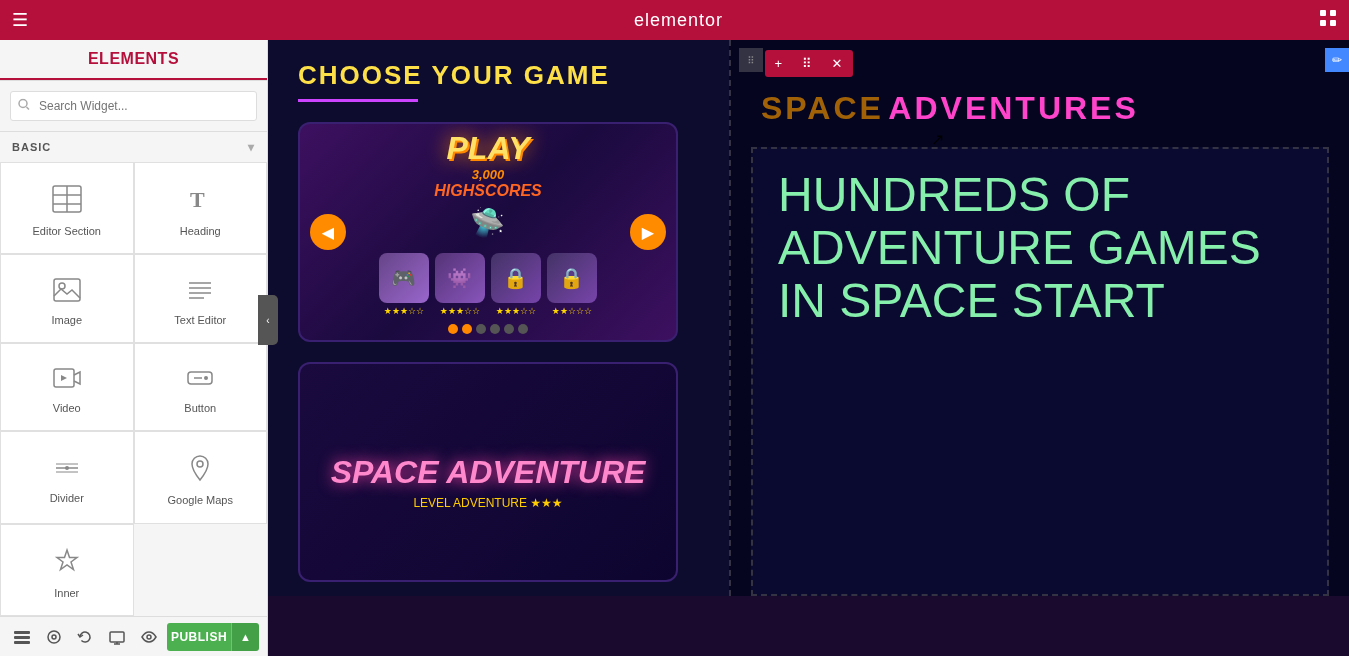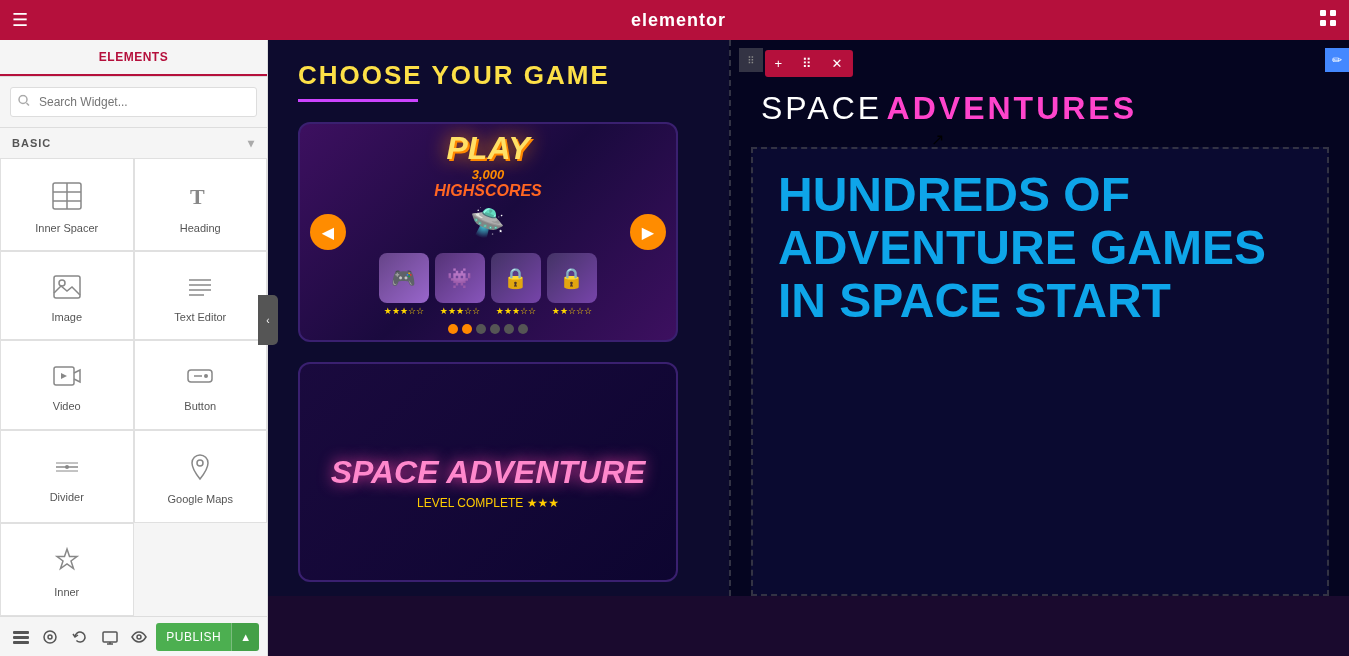--- a/index.html
+++ b/index.html
@@ -11,21 +11,21 @@
       background: #b5103c;
       display: flex;
       align-items: center;
       justify-content: space-between;
       padding: 0 12px;
       flex-shrink: 0;
     }
     .top-bar-logo {
       color: white;
       font-size: 18px;
-      font-weight: 700;
+      font-weight: 400;
       letter-spacing: 1px;
     }
     .top-bar-left, .top-bar-right {
       display: flex;
       align-items: center;
     }
     .hamburger-icon {
       color: white;
       font-size: 18px;
       cursor: pointer;
@@ -57,21 +57,21 @@
     
     .sidebar-tabs {
       display: flex;
       background: #f5f5f5;
       border-bottom: 1px solid #ddd;
     }
     .sidebar-tab {
       flex: 1;
       text-align: center;
       padding: 10px 0;
-      font-size: 12px;
+      font-size: 16px;
       font-weight: 600;
       color: #555;
       cursor: pointer;
       letter-spacing: 0.5px;
     }
     .sidebar-tab.active {
       color: #b5103c;
       border-bottom: 2px solid #b5103c;
     }
 
@@ -173,23 +173,23 @@
       color: #555;
     }
     .publish-group {
       display: flex;
       margin-left: auto;
     }
     .publish-btn-main {
       background: #4caf50;
       color: white;
       border: none;
-      padding: 7px 10px;
+      padding: 7px 4px;
       font-size: 12px;
-      font-weight: 400;
+      font-weight: 700;
       cursor: pointer;
       letter-spacing: 0.5px;
       border-radius: 3px 0 0 3px;
     }
     .publish-btn-arrow {
       background: #43a047;
       color: white;
       border: none;
       border-left: 1px solid rgba(255,255,255,0.3);
       padding: 7px 8px;
@@ -395,45 +395,45 @@
       font-size: 12px;
       color: white;
       cursor: pointer;
       z-index: 5;
     }
 
     .space-adventures-title {
       padding: 50px 30px 20px;
     }
     .space-word {
-      color: #ffffff;
+      color: #a16207;
       font-size: 32px;
-      font-weight: 400;
+      font-weight: 700;
       letter-spacing: 3px;
       text-transform: uppercase;
     }
     .adventures-word {
       color: #ff44cc;
       font-size: 32px;
       font-weight: 900;
       letter-spacing: 3px;
       text-transform: uppercase;
     }
 
     .big-text-box {
       margin: 0 20px;
       background: #0a0a30;
       border: 2px dashed #334;
       padding: 20px 25px;
       flex: 1;
     }
     .big-heading {
-      color: #0ea5e9;
+      color: #86efac;
       font-size: 48px;
-      font-weight: 700;
+      font-weight: 400;
       line-height: 1.1;
       text-transform: uppercase;
     }
 
     
     .collapse-handle {
       position: absolute;
       right: -12px;
       top: 50%;
       transform: translateY(-50%);
@@ -508,21 +508,21 @@
 
       <div class="widget-item">
         <div class="widget-icon">
           <svg width="30" height="28" viewBox="0 0 30 28" fill="none">
             <rect x="1" y="1" width="28" height="26" rx="2" stroke="#888" stroke-width="1.5"></rect>
             <line x1="15" y1="1" x2="15" y2="27" stroke="#888" stroke-width="1.5"></line>
             <line x1="1" y1="10" x2="29" y2="10" stroke="#888" stroke-width="1.5"></line>
             <line x1="1" y1="19" x2="29" y2="19" stroke="#888" stroke-width="1.5"></line>
           </svg>
         </div>
-        <span class="widget-label">Inner Spacer</span>
+        <span class="widget-label">Editor Section</span>
       </div>
 
       <div class="widget-item">
         <div class="widget-icon">
           <svg width="28" height="28" viewBox="0 0 28 28" fill="none">
             <text x="4" y="22" font-size="22" font-weight="900" fill="#888" font-family="serif">T</text>
           </svg>
         </div>
         <span class="widget-label">Heading</span>
       </div>
@@ -701,21 +701,21 @@
               </div>
             </div>
 
             <div class="arrow-btn arrow-right">▶</div>
           </div>
         </div>
 
         <div class="game-card game-card-2" style="background:linear-gradient(135deg,#1a0a3e,#0d0530);">
           <div class="game-card-inner" style="flex-direction:column;">
             <div style="font-size:32px; font-weight:900; color:#ff88cc; font-style:italic; text-shadow:0 0 15px #ff44aa;margin-top:20px;">SPACE ADVENTURE</div>
-            <div style="color:#ffcc00; font-size:12px; margin-top:5px;">LEVEL COMPLETE ★★★</div>
+            <div style="color:#ffcc00; font-size:12px; margin-top:5px;">LEVEL ADVENTURE ★★★</div>
           </div>
         </div>
       </div>
 
       <div class="canvas-right">
         <div class="canvas-right-handle">⠿</div>
         <div class="canvas-right-edit">✏</div>
 
         <div class="space-adventures-title">
           <span class="space-word">SPACE</span>

